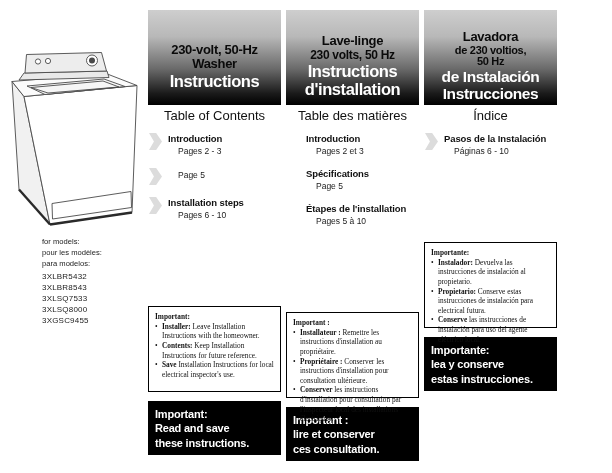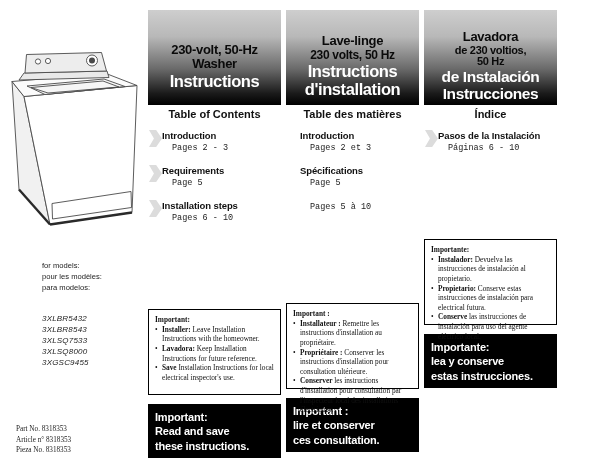--- a/index.html
+++ b/index.html
@@ -4,22 +4,22 @@
 <style>
   * { margin:0; padding:0; box-sizing:border-box; }
   html,body { background:#e8e8e8; }
   #page {
     position:relative; width:612px; height:473px; background:#ffffff;
     font-family:"Liberation Sans", sans-serif; overflow:hidden; margin:0 auto;
   }
 
   
   .washer-art { position:absolute; left:5px; top:27px; width:140px; height:207px; }
-  .models { position:absolute; left:42px; top:260px; font-size:7.6px; line-height:11px; color:#222; }
-  .models .nums { margin-top:20px; font-size:8px; letter-spacing:0.2px;font-style:italic; }
+  .models { position:absolute; left:42px; top:236px; font-size:7.6px; line-height:11px; color:#222; }
+  .models .nums { margin-top:2px; font-size:8px; letter-spacing:0.2px; }
   .part-numbers {
     position:absolute; left:16px; top:424px;
     font-family:"Liberation Serif", serif; font-size:7.2px; line-height:10.5px; color:#222;
   }
 
   
   .cols { position:absolute; left:148px; top:10px; display:flex; gap:5px; }
   .col { width:133px; display:flex; flex-direction:column; }
 
   .header-box {
@@ -29,32 +29,32 @@
     padding:22px 2px 4px 2px; text-align:center;
   }
   .product-name { color:#0a0a0a; font-weight:bold; line-height:1.12; letter-spacing:-0.3px; }
   .product-line { font-size:13px; }
   .col-fr .product-line:nth-child(2) { font-size:12px; }
   .col-es .product-line:nth-child(2),
   .col-es .product-line:nth-child(3) { font-size:11px; line-height:1.05; }
   .header-title { color:#ffffff; font-weight:bold; font-size:16.5px; line-height:1.12; letter-spacing:-0.4px; }
   .col-es .header-title { font-size:15.5px; }
 
-  .toc-title { text-align:center; font-weight:bold; font-size:11px; margin-top:3px; color:#111; }
+  .toc-title { text-align:center; font-weight:normal; font-size:13px; margin-top:3px; color:#111; }
 
   .toc { margin-top:10px; padding-left:1px; }
-  .toc-item { display:flex; gap:0; margin-bottom:12px; }
+  .toc-item { display:flex; gap:6px; margin-bottom:12px; }
   .arrow-icon {
     flex:0 0 13px; width:13px; height:17px; margin-top:0; background:#dcdcdc;
     clip-path:polygon(0% 0%, 55% 0%, 100% 50%, 55% 100%, 0% 100%, 38% 50%);
   }
   .col-fr .arrow-icon { visibility:hidden; }
   .toc-item-text { flex:1; }
   .toc-heading { font-weight:bold; font-size:9.5px; letter-spacing:-0.1px; color:#111; }
-  .toc-pages { font-family:Liberation Mono, monospace; font-size:8.5px; margin-left:10px; margin-top:2px; color:#222; }
+  .toc-pages { font-family:Liberation Sans, sans-serif; font-size:8.5px; margin-left:10px; margin-top:2px; color:#222; }
 
   .important-box {
     margin-top:74px; height:86px; border:1px solid #000; padding:5px 5px 4px 6px;
     font-family:"Liberation Serif", serif; font-size:7.3px; line-height:1.32; color:#111;
   }
   .imp-title { font-weight:bold; }
   .imp-bullet { position:relative; padding-left:7px; }
   .imp-dot { position:absolute; left:0; top:0; }
 
   .footer-banner {
@@ -101,25 +101,20 @@
     <div>para modelos:</div>
     <div class="nums">
       <div>3XLBR5432</div>
       <div>3XLBR8543</div>
       <div>3XLSQ7533</div>
       <div>3XLSQ8000</div>
       <div>3XGSC9455</div>
     </div>
   </div>
 
-  <div class="part-numbers">
-    <div>Part No. 8318353</div>
-    <div>Article n° 8318353</div>
-    <div>Pieza No. 8318353</div>
-  </div>
 
   <div class="cols">
 
     <div class="col col-en">
       <div class="header-box">
         <div class="product-name">
           <div class="product-line">230-volt, 50-Hz</div>
           <div class="product-line">Washer</div>
           <div class="product-line"></div>
         </div>
@@ -132,36 +127,35 @@
         <div class="toc-item">
           <span class="arrow-icon"></span>
           <span class="toc-item-text">
             <div class="toc-heading">Introduction</div>
             <div class="toc-pages">Pages 2 - 3</div>
           </span>
         </div>
         <div class="toc-item">
           <span class="arrow-icon"></span>
           <span class="toc-item-text">
-            <div class="toc-heading">Requirements</div>
             <div class="toc-pages">Page 5</div>
           </span>
         </div>
         <div class="toc-item">
           <span class="arrow-icon"></span>
           <span class="toc-item-text">
             <div class="toc-heading">Installation steps</div>
             <div class="toc-pages">Pages 6 - 10</div>
           </span>
         </div>
       </div>
       <div class="important-box">
         <div class="imp-title">Important:</div>
         <div class="imp-bullet"><span class="imp-dot">•</span><b>Installer:</b> <span>Leave Installation Instructions with the homeowner.</span></div>
-        <div class="imp-bullet"><span class="imp-dot">•</span><b>Lavadora:</b> <span>Keep Installation Instructions for future reference.</span></div>
+        <div class="imp-bullet"><span class="imp-dot">•</span><b>Contents:</b> <span>Keep Installation Instructions for future reference.</span></div>
         <div class="imp-bullet"><span class="imp-dot">•</span><b>Save</b> <span>Installation Instructions for local electrical inspector's use.</span></div>
       </div>
       <div class="footer-banner">
         <div>Important:</div>
         <div>Read and save</div>
         <div>these instructions.</div>
       </div>
     </div>
 
     <div class="col col-fr">
@@ -188,20 +182,21 @@
         <div class="toc-item">
           <span class="arrow-icon"></span>
           <span class="toc-item-text">
             <div class="toc-heading">Spécifications</div>
             <div class="toc-pages">Page 5</div>
           </span>
         </div>
         <div class="toc-item">
           <span class="arrow-icon"></span>
           <span class="toc-item-text">
+            <div class="toc-heading">Étapes de l'installation</div>
             <div class="toc-pages">Pages 5 à 10</div>
           </span>
         </div>
       </div>
       <div class="important-box">
         <div class="imp-title">Important :</div>
         <div class="imp-bullet"><span class="imp-dot">•</span><b>Installateur :</b> <span>Remettre les instructions d'installation au propriétaire.</span></div>
         <div class="imp-bullet"><span class="imp-dot">•</span><b>Propriétaire :</b> <span>Conserver les instructions d'installation pour consultation ultérieure.</span></div>
         <div class="imp-bullet"><span class="imp-dot">•</span><b>Conserver</b> <span>les instructions d'installation pour consultation par l'inspecteur local des installations électriques.</span></div>
       </div>

